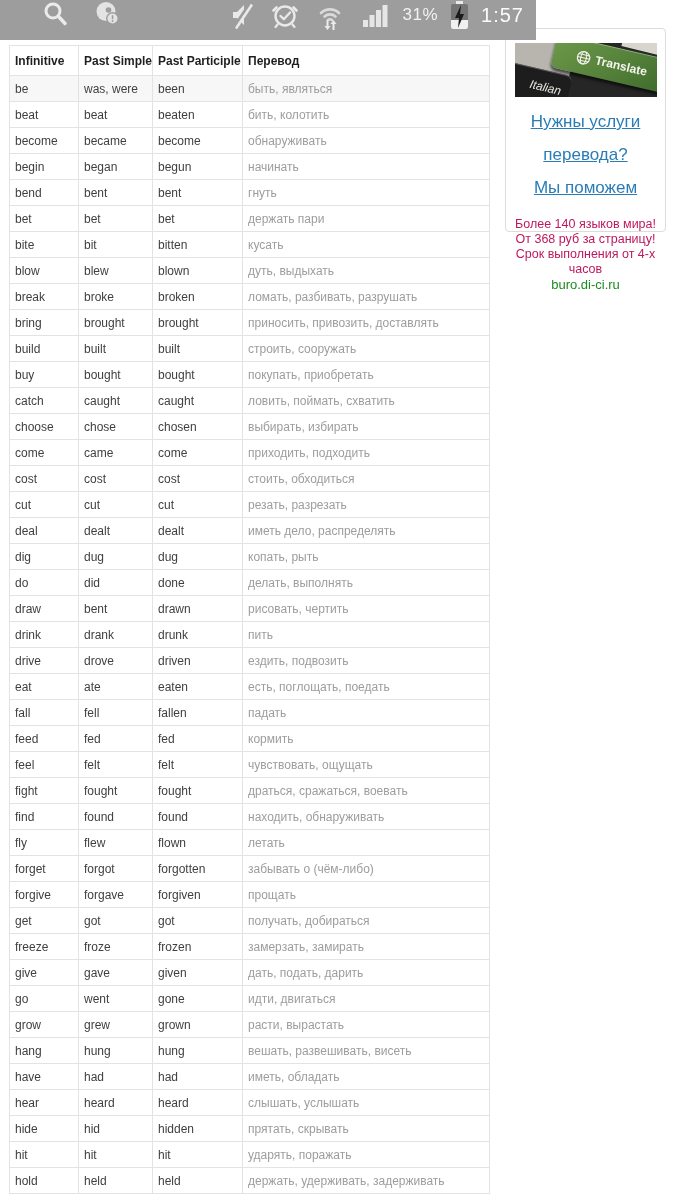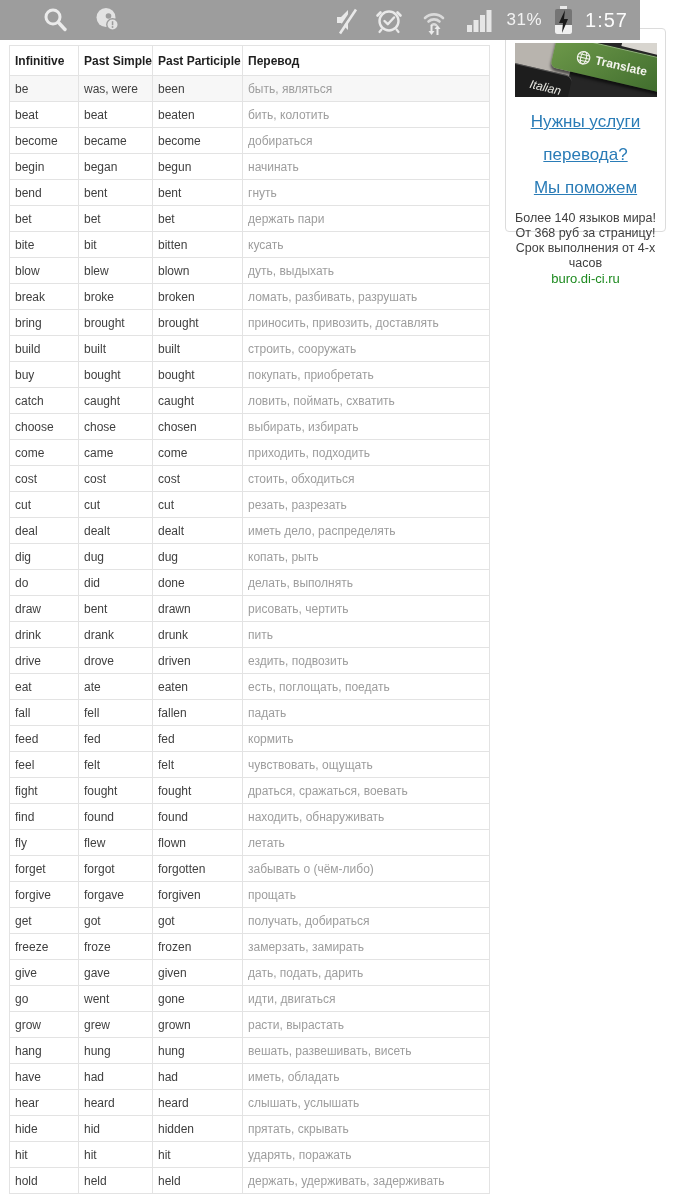--- a/index.html
+++ b/index.html
@@ -1,22 +1,22 @@
 <!DOCTYPE html>
 <html><head>
 <meta charset="utf-8">
 <style>
   * { margin:0; padding:0; box-sizing:border-box; }
   html,body { width:675px; height:1200px; overflow:hidden; background:#ffffff;
               font-family:"Liberation Sans", sans-serif; }
   .screen { position:relative; width:675px; height:1200px; background:#ffffff; }
 
   
-  .statusbar { position:absolute; top:0; left:0; width:640px; height:40px;
-               background:#9d9d9d; z-index:20; display:flex; align-items:center; }
+  .statusbar { position:absolute; top:0; left:0; width:536px; height:40px;
+               background:#9d9d9d; z-index:20; display:flex; align-items:flex-start; }
   .sb-left  { display:flex; align-items:center; gap:24px; padding-left:42px; }
   .sb-right { margin-left:auto; display:flex; align-items:center; gap:13px; padding-right:12px; }
   .sb-icon  { display:flex; align-items:center; }
   .sb-percent { color:#f2f2f2; font-size:17px; letter-spacing:0.5px; }
   .sb-time  { color:#fbfbfb; font-size:20px; font-weight:400; letter-spacing:1px; }
 
   .battery { position:relative; width:17px; height:28px; }
   .battery .cap  { position:absolute; top:0; left:5px; width:7px; height:3px; background:#e9e9e9; }
   .battery .body { position:absolute; top:3px; left:0; width:17px; height:25px; background:#757575;
                    border-radius:2px; overflow:hidden; }
@@ -51,21 +51,21 @@
                       display:flex; align-items:center; justify-content:center; gap:5px; }
   .ad-img .key-translate .t-label { color:#f4f4ee; font-size:12px; font-weight:bold; }
   .ad-img .key-italian  { position:absolute; left:-58px; top:46px; width:110px; height:34px;
                       border-radius:6px; background:#1d1d1d;
                       box-shadow:inset 0 1px 0 rgba(255,255,255,.25);
                       display:flex; align-items:center; justify-content:flex-end;
                       padding-right:8px; }
   .ad-img .key-italian .i-label { color:#e8e8e2; font-size:12px; font-style:italic; }
   .ad-link { display:block; margin-top:8px; padding:0 6px; color:#2a7cb7; font-size:17px;
              line-height:33px; font-weight:500; text-decoration:underline; cursor:pointer; }
-  .ad-desc { margin-top:7px; padding:0 6px; color:#404040; font-size:12.5px; line-height:15px; }
+  .ad-desc { margin-top:13px; padding:0 6px; color:#be185d; font-size:12.5px; line-height:15px; }
   .ad-url  { display:block; color:#1d8a1f; font-size:13px; font-weight:500;
              cursor:pointer; text-decoration:none; }
 </style>
 </head>
 <body>
 
 <div class="screen">
 
   <div class="statusbar">
     <div class="sb-left">
@@ -165,21 +165,21 @@
           <td>beat</td>
           <td>beat</td>
           <td>beaten</td>
           <td class="ru">бить, колотить</td>
         </tr>
 
         <tr>
           <td>become</td>
           <td>became</td>
           <td>become</td>
-          <td class="ru">добираться</td>
+          <td class="ru">обнаруживать</td>
         </tr>
 
         <tr>
           <td>begin</td>
           <td>began</td>
           <td>begun</td>
           <td class="ru">начинать</td>
         </tr>
 
         <tr>

